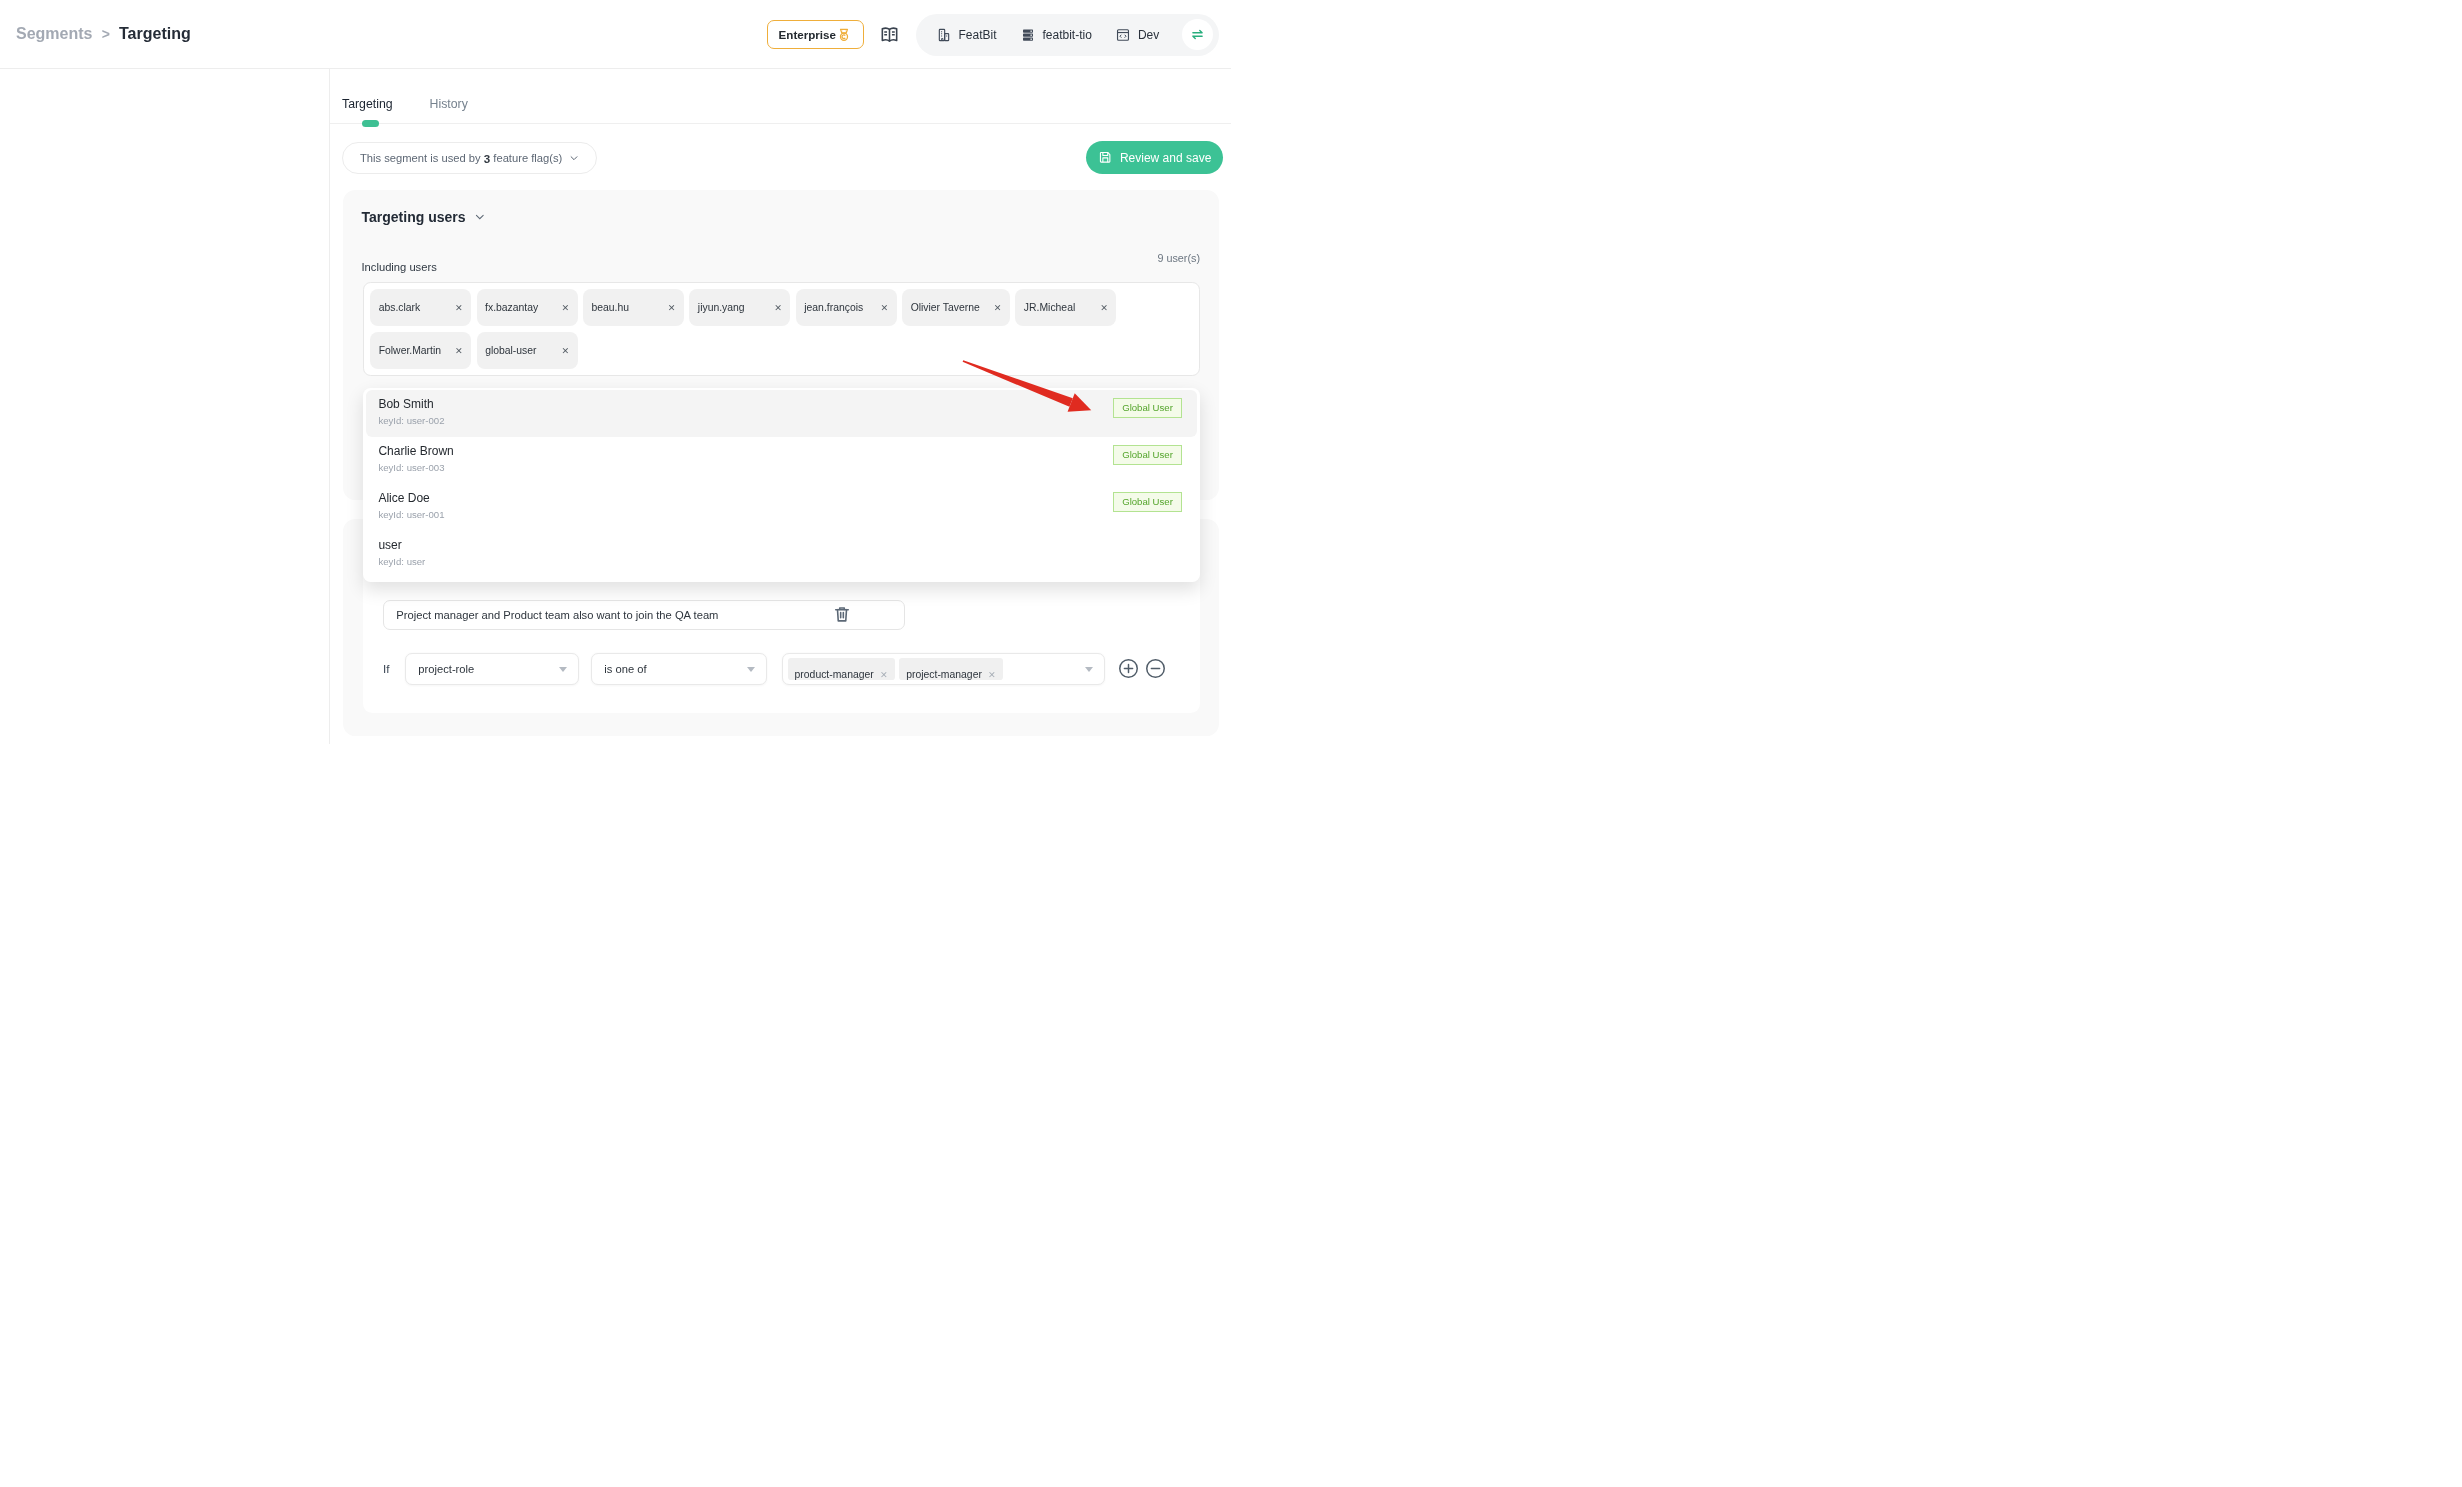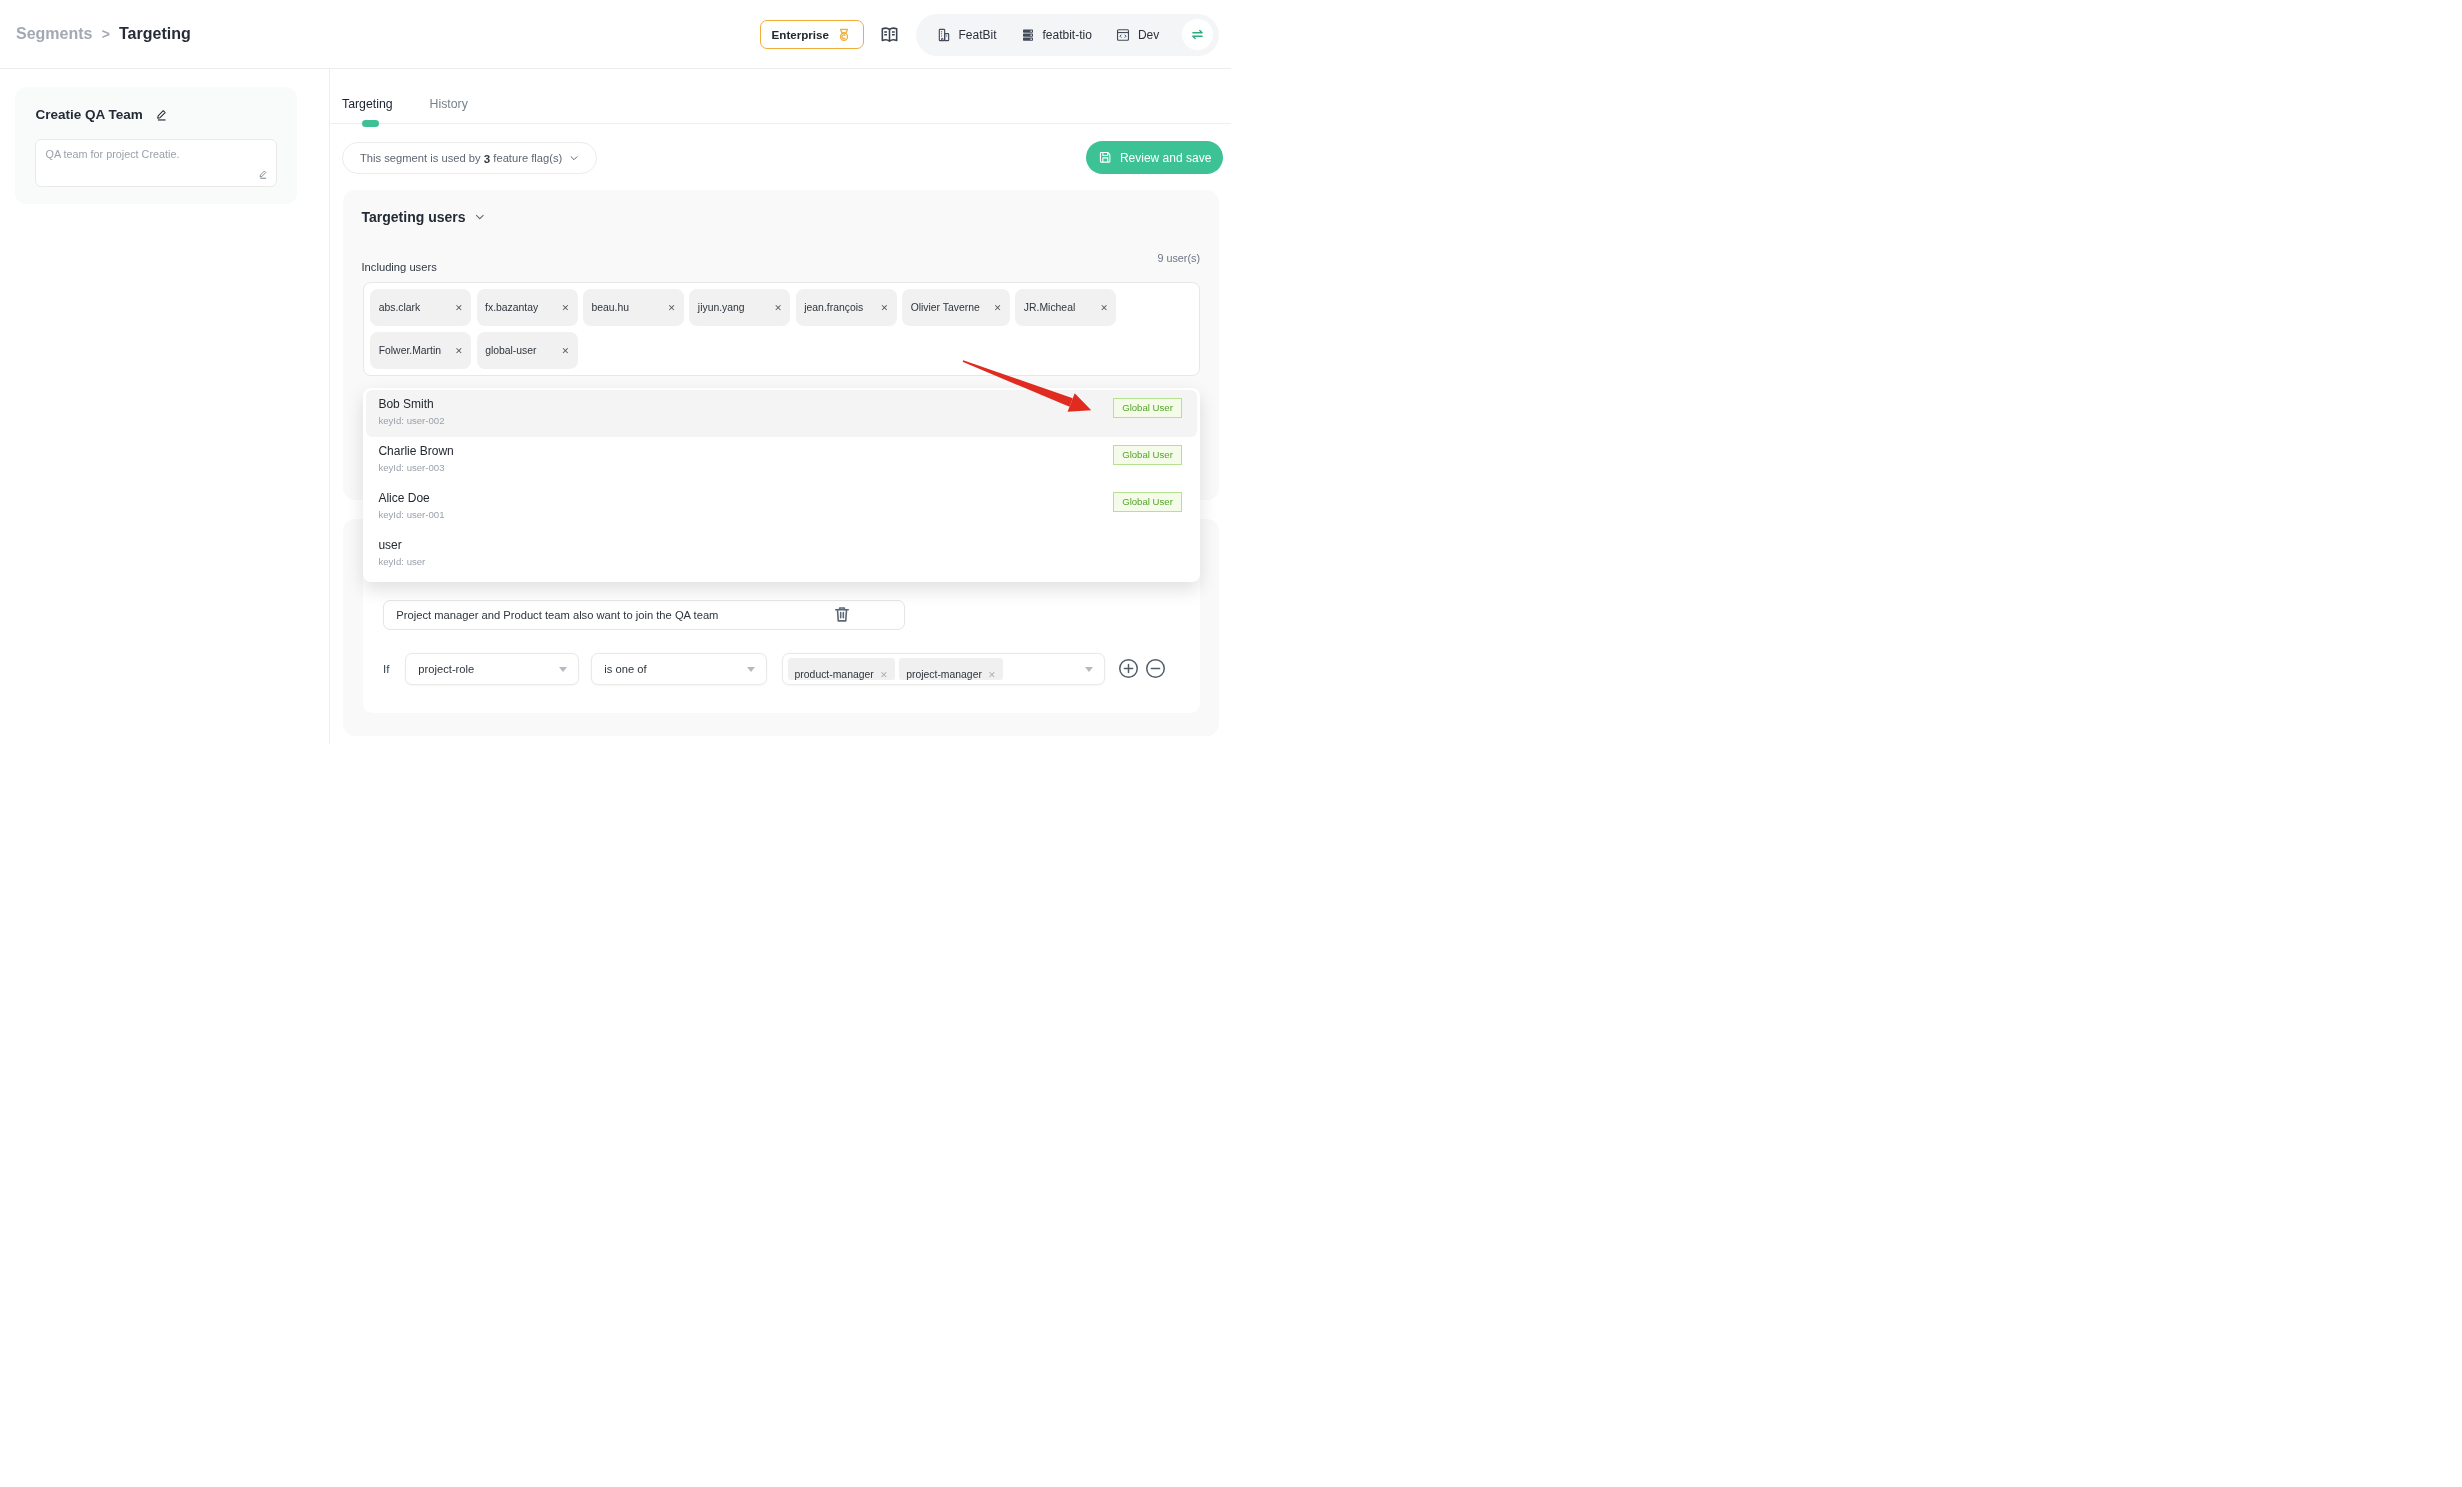--- a/index.html
+++ b/index.html
@@ -7,21 +7,21 @@
   body { font-family:"Liberation Sans", sans-serif; color:#2a323c; }
   #app { position:relative; width:1231px; height:744px; background:#fff; overflow:hidden; }
 
   
   .header { position:absolute; left:0; top:0; width:1231px; height:69px; background:#fff; border-bottom:0.8px solid #ededed; }
   .breadcrumb { position:absolute; left:16px; top:25.4px; display:flex; align-items:center; gap:9.2px; font-size:16px; font-weight:bold; }
   .crumb-parent { color:#a3a9b3; cursor:pointer; }
   .crumb-sep { color:#a3a9b3; font-size:14px; }
   .crumb-current { color:#252c37; }
   .header-right { position:absolute; right:11.6px; top:0; height:69px; display:flex; align-items:center; gap:15.4px; }
-  .enterprise-btn { height:29px; display:flex; align-items:center; gap:7px; border:1.5px solid #efae3a; border-radius:7px; background:#fff; padding:0 10.8px; font-size:11.6px; font-weight:bold; color:#23292f; cursor:pointer;text-align:right; }
+  .enterprise-btn { height:29px; display:flex; align-items:center; border:1.5px solid #efae3a; border-radius:7px; background:#fff; padding:0 10.8px; font-size:11.6px; font-weight:bold; color:#23292f; cursor:pointer;text-align:right; }
   .doc-btn { color:#3a434f; display:flex; cursor:pointer; }
   .ws-pill { height:42px; border-radius:21px; background:#f4f5f6; display:flex; align-items:center; padding:0 6.2px 0 20px; gap:23px; }
   .ws-item { display:flex; align-items:center; gap:7px; font-size:12px; color:#2a323c; cursor:pointer; }
   .ws-item .ic { color:#414b59; display:flex; }
   .swap-circle { width:31px; height:31px; border-radius:50%; background:#fff; display:flex; align-items:center; justify-content:center; color:#27ae7d; cursor:pointer; }
 
   
   .v-divider { position:absolute; left:329px; top:69px; bottom:0; width:0.8px; background:#ededed; }
   .segment-card { position:absolute; left:15.4px; top:87px; width:282px; height:117px; background:#f9fafa; border-radius:10.8px; }
   .segment-name-row { position:absolute; left:20px; top:20px; display:flex; align-items:center; gap:12.3px; }
@@ -171,40 +171,20 @@
               <path d="M18.5 14.4h-13M8.8 17.6l-3.3-3.2"></path>
             </svg>
           </span>
         </div>
       </div>
     </div>
   </div>
 
   <div class="v-divider"></div>
 
-  <div class="segment-card">
-    <div class="segment-name-row">
-      <span class="segment-name">Creatie QA Team</span>
-      <span class="edit-ic">
-        <svg width="14" height="14" viewBox="0 0 24 24" fill="none" stroke="currentColor" stroke-width="1.8" stroke-linejoin="round">
-          <path d="M14.2 4.6l3.2 3.2L8.6 16.6l-4 .8.8-4z"></path>
-          <path d="M5 20.5h13" stroke-width="2"></path>
-        </svg>
-      </span>
-    </div>
-    <div class="segment-desc">
-      <span class="ph">QA team for project Creatie.</span>
-      <span class="edit-ic">
-        <svg width="10.8" height="10.8" viewBox="0 0 24 24" fill="none" stroke="currentColor" stroke-width="1.9" stroke-linejoin="round">
-          <path d="M14.2 4.6l3.2 3.2L8.6 16.6l-4 .8.8-4z"></path>
-          <path d="M5 20.5h13" stroke-width="2.1"></path>
-        </svg>
-      </span>
-    </div>
-  </div>
 
   <div class="tabs">
     <span class="tab active">Targeting</span>
     <span class="tab inactive">History</span>
   </div>
   <div class="tabs-divider"></div>
   <div class="tab-indicator"></div>
 
   <div class="usage-pill">
     <span>This segment is used by </span><b>3</b><span> feature flag(s)</span>

